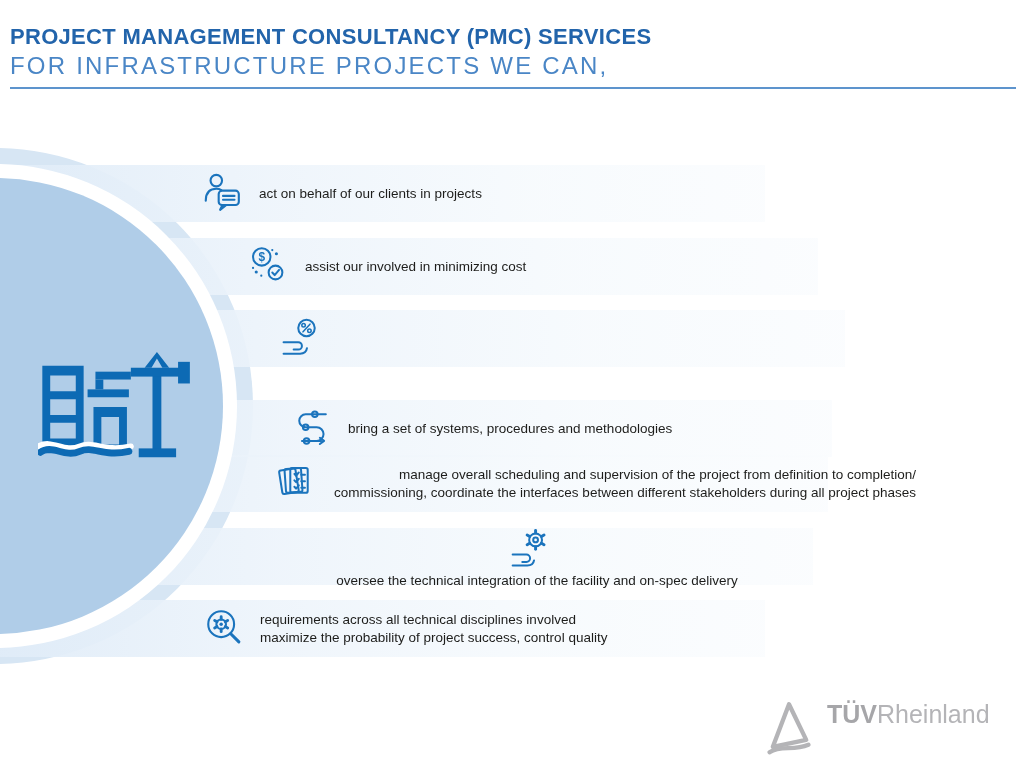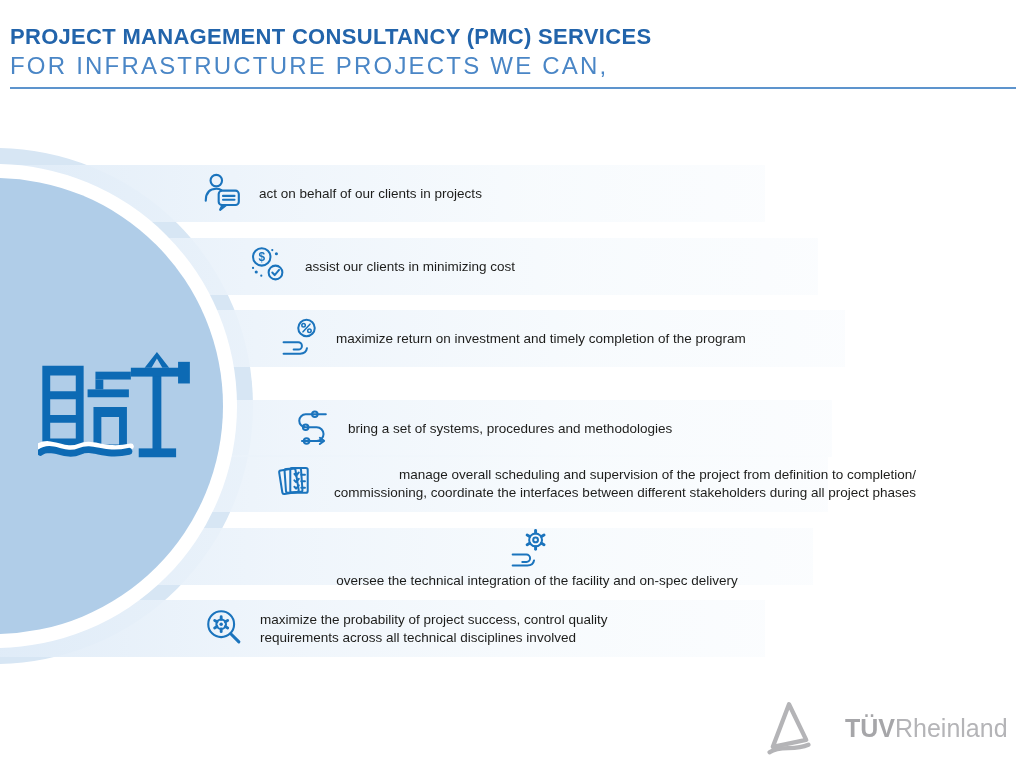--- a/index.html
+++ b/index.html
@@ -66,21 +66,21 @@
   .r2{top:238px;width:818px;padding-left:248px;}
   .r3{top:310px;width:845px;padding-left:279px;}
   .r4{top:400px;width:832px;padding-left:291px;align-items:center;}
   .r5{top:455px;width:828px;padding-left:277px;text-align:right;}
   .r6{top:528px;width:813px;padding-left:248px;flex-direction:column;}
   .r7{top:600px;width:765px;padding-left:203px;}
   .row{box-sizing:border-box;}
 
   
   .logo{
-    position:absolute;left:767px;top:700px;display:flex;align-items:center;z-index:5;gap:18px;
+    position:absolute;left:767px;top:700px;display:flex;z-index:5;
   }
   .logo .mark{width:44px;height:56px;}
   .logo .wordmark{margin-left:16px;font-size:25px;white-space:nowrap;}
   .logo .tuv{font-weight:bold;color:#a6a6a9;}
   .logo .rhein{font-weight:normal;color:#b4b4b7;}
 
   .icon-stroke{stroke:#1b74bd;fill:none;stroke-width:2.2;stroke-linecap:round;stroke-linejoin:round;}
 </style>
 </head>
 <body>
@@ -123,42 +123,38 @@
         <g fill="#1b74bd">
           <circle cx="26.5" cy="5.5" r="1.2"></circle>
             <circle cx="31" cy="9.5" r="1.7"></circle>
           <circle cx="5.5" cy="25" r="1.2"></circle>
             <circle cx="9" cy="29.5" r="1.7"></circle>
           <circle cx="14.5" cy="33.5" r="1.2"></circle>
         </g>
       </svg>
     </span>
     <div class="rtext">
-      <span>assist our clients in minimizing cost</span>
+      <span>assist our involved in minimizing cost</span>
 
     </div>
   </div>
 
   <div class="row r3">
     <span class="ricon">
       <svg width="44" height="44" viewBox="0 0 48 48">
         <g class="icon-stroke">
           <circle cx="30" cy="12" r="9"></circle>
           <circle cx="26.8" cy="9" r="1.9" stroke-width="1.7"></circle>
           <circle cx="33.2" cy="15" r="1.9" stroke-width="1.7"></circle>
           <path d="M33.8,7.8 L26.2,16.2" stroke-width="1.7"></path>
           <path d="M5,27.5 H21 a4,4 0 0 1 0,8 h-5"></path>
           <path d="M5,40 h18 c4.2,0 7,-2.6 7.5,-6"></path>
         </g>
       </svg>
     </span>
-    <div class="rtext">
-      <span>maximize return on investment and timely completion of the program</span>
-
-    </div>
   </div>
 
   <div class="row r4">
     <span class="ricon">
       <svg width="44" height="44" viewBox="0 0 48 48">
         <g class="icon-stroke">
           <path d="M38,8 H16 a7,7 0 0 0 0,14 h12 a7.5,7.5 0 0 1 0,15 H12"></path>
           <path d="M28,37 h5"></path>
           <path d="M31.5,33.6 l4.6,3.4 l-4.6,3.4"></path>
         </g>
@@ -237,22 +233,22 @@
             <path d="M23.3,15.5 L25.8,14.1"></path>
               <path d="M14.7,15.5 L12.2,14.1"></path>
             <path d="M14.7,20.5 L12.2,21.9"></path>
               <path d="M23.3,20.5 L25.8,21.9"></path>
           </g>
         </g>
         <circle cx="19" cy="18" r="1.8" fill="#1b74bd"></circle>
       </svg>
     </span>
     <div class="rtext">
+      <span>requirements across all technical disciplines involved</span>
       <span>maximize the probability of project success, control quality</span>
-      <span>requirements across all technical disciplines involved</span>
     </div>
   </div>
 
   <div class="circle-white"></div>
   <div class="circle-inner"></div>
   <svg class="crane" viewBox="0 0 170 122">
     <g fill="#0d6ab4" fill-rule="evenodd">
       <path d="M4,14 H46 V103 H4 Z M12,24 h26 v16 h-26 Z M12,48 h26 v16 h-26 Z M12,72 h26 v16 h-26 Z"></path>
       <path d="M56,56 H90 V103 H56 Z M64,66 h18 v28 h-18 Z"></path>
       <rect x="50" y="38" width="42" height="8"></rect>

